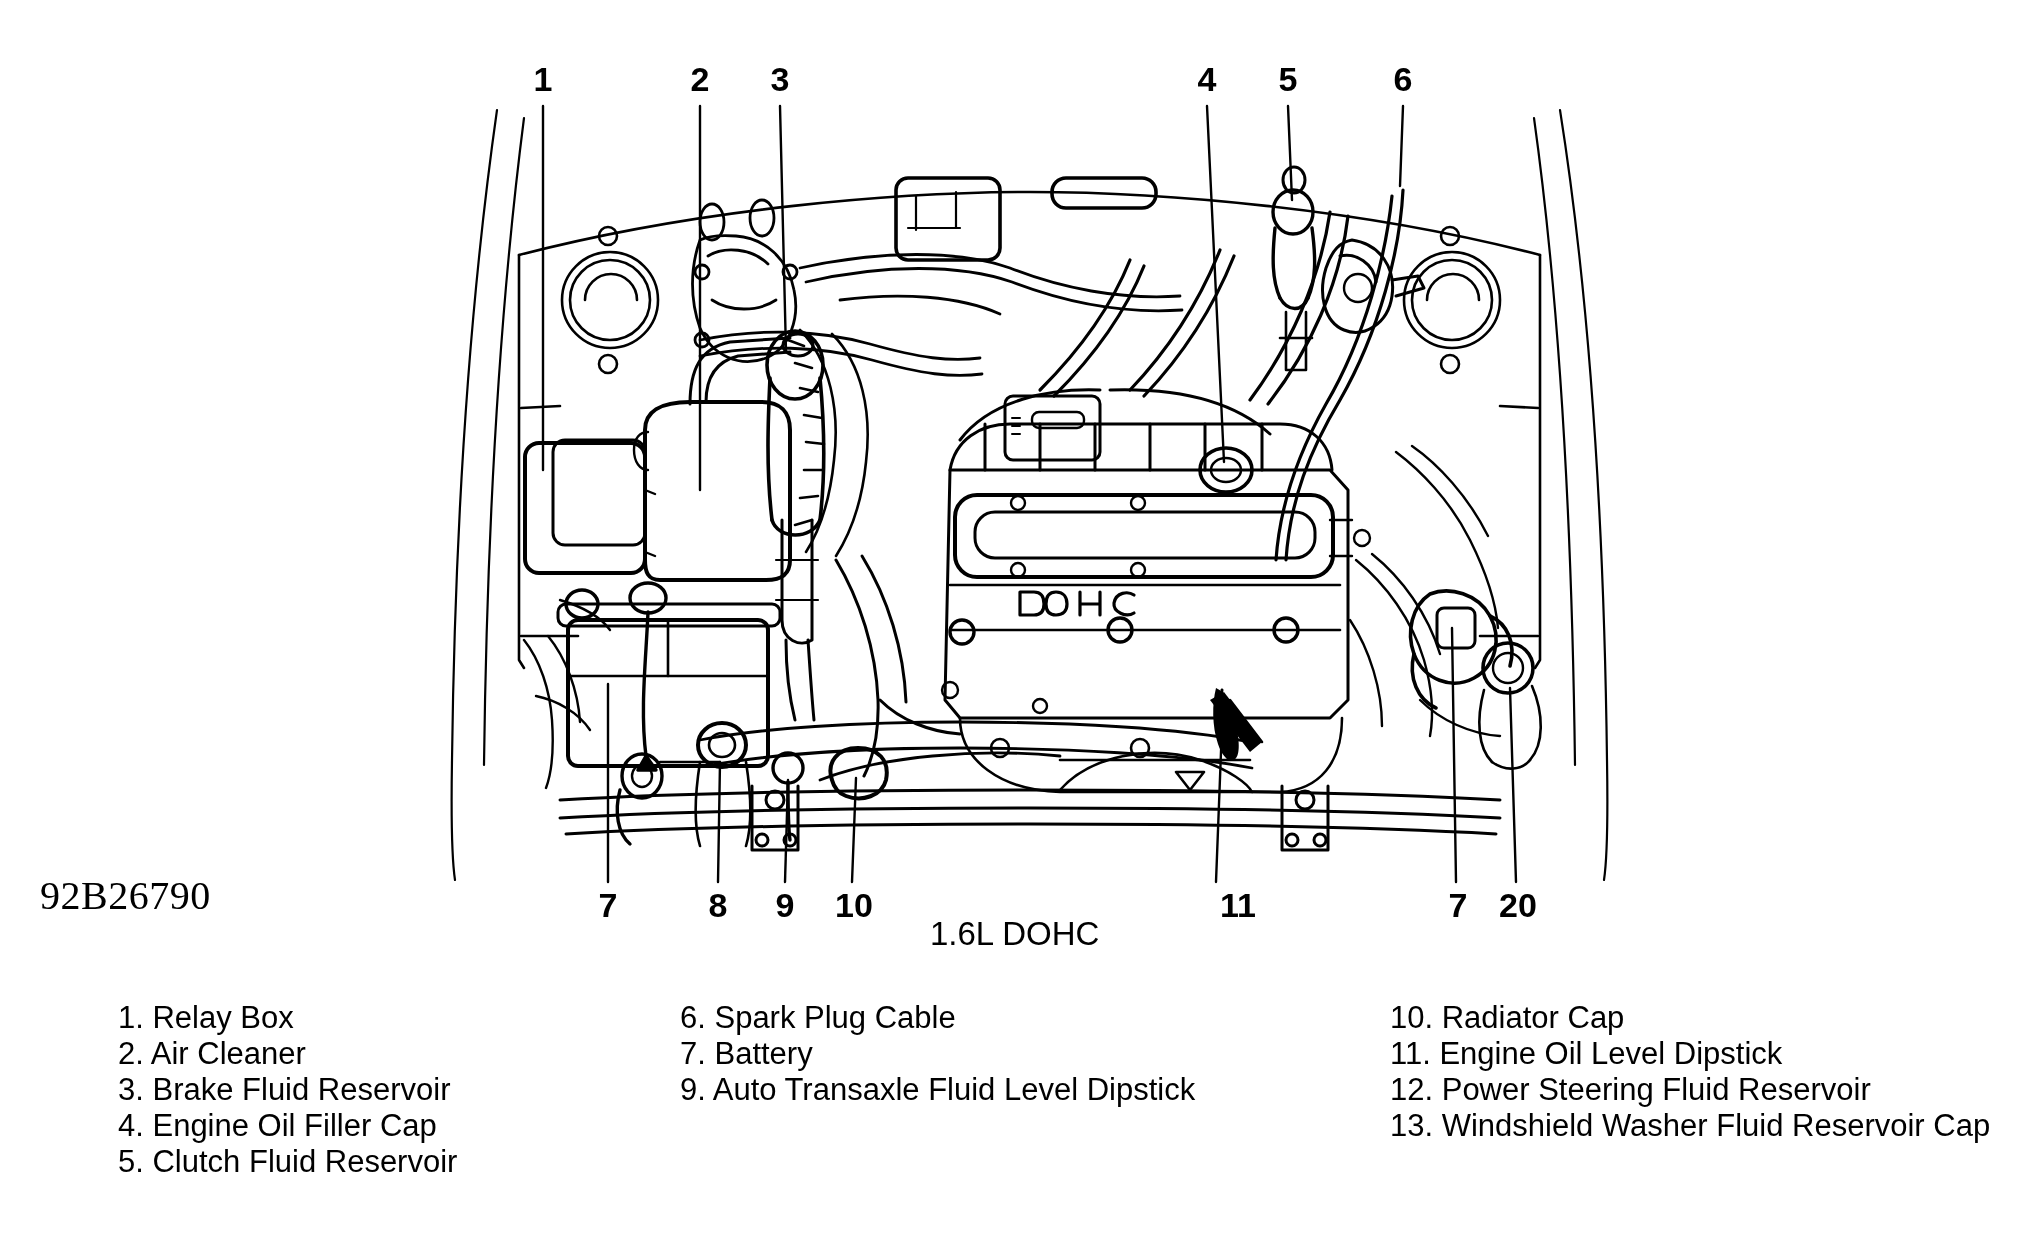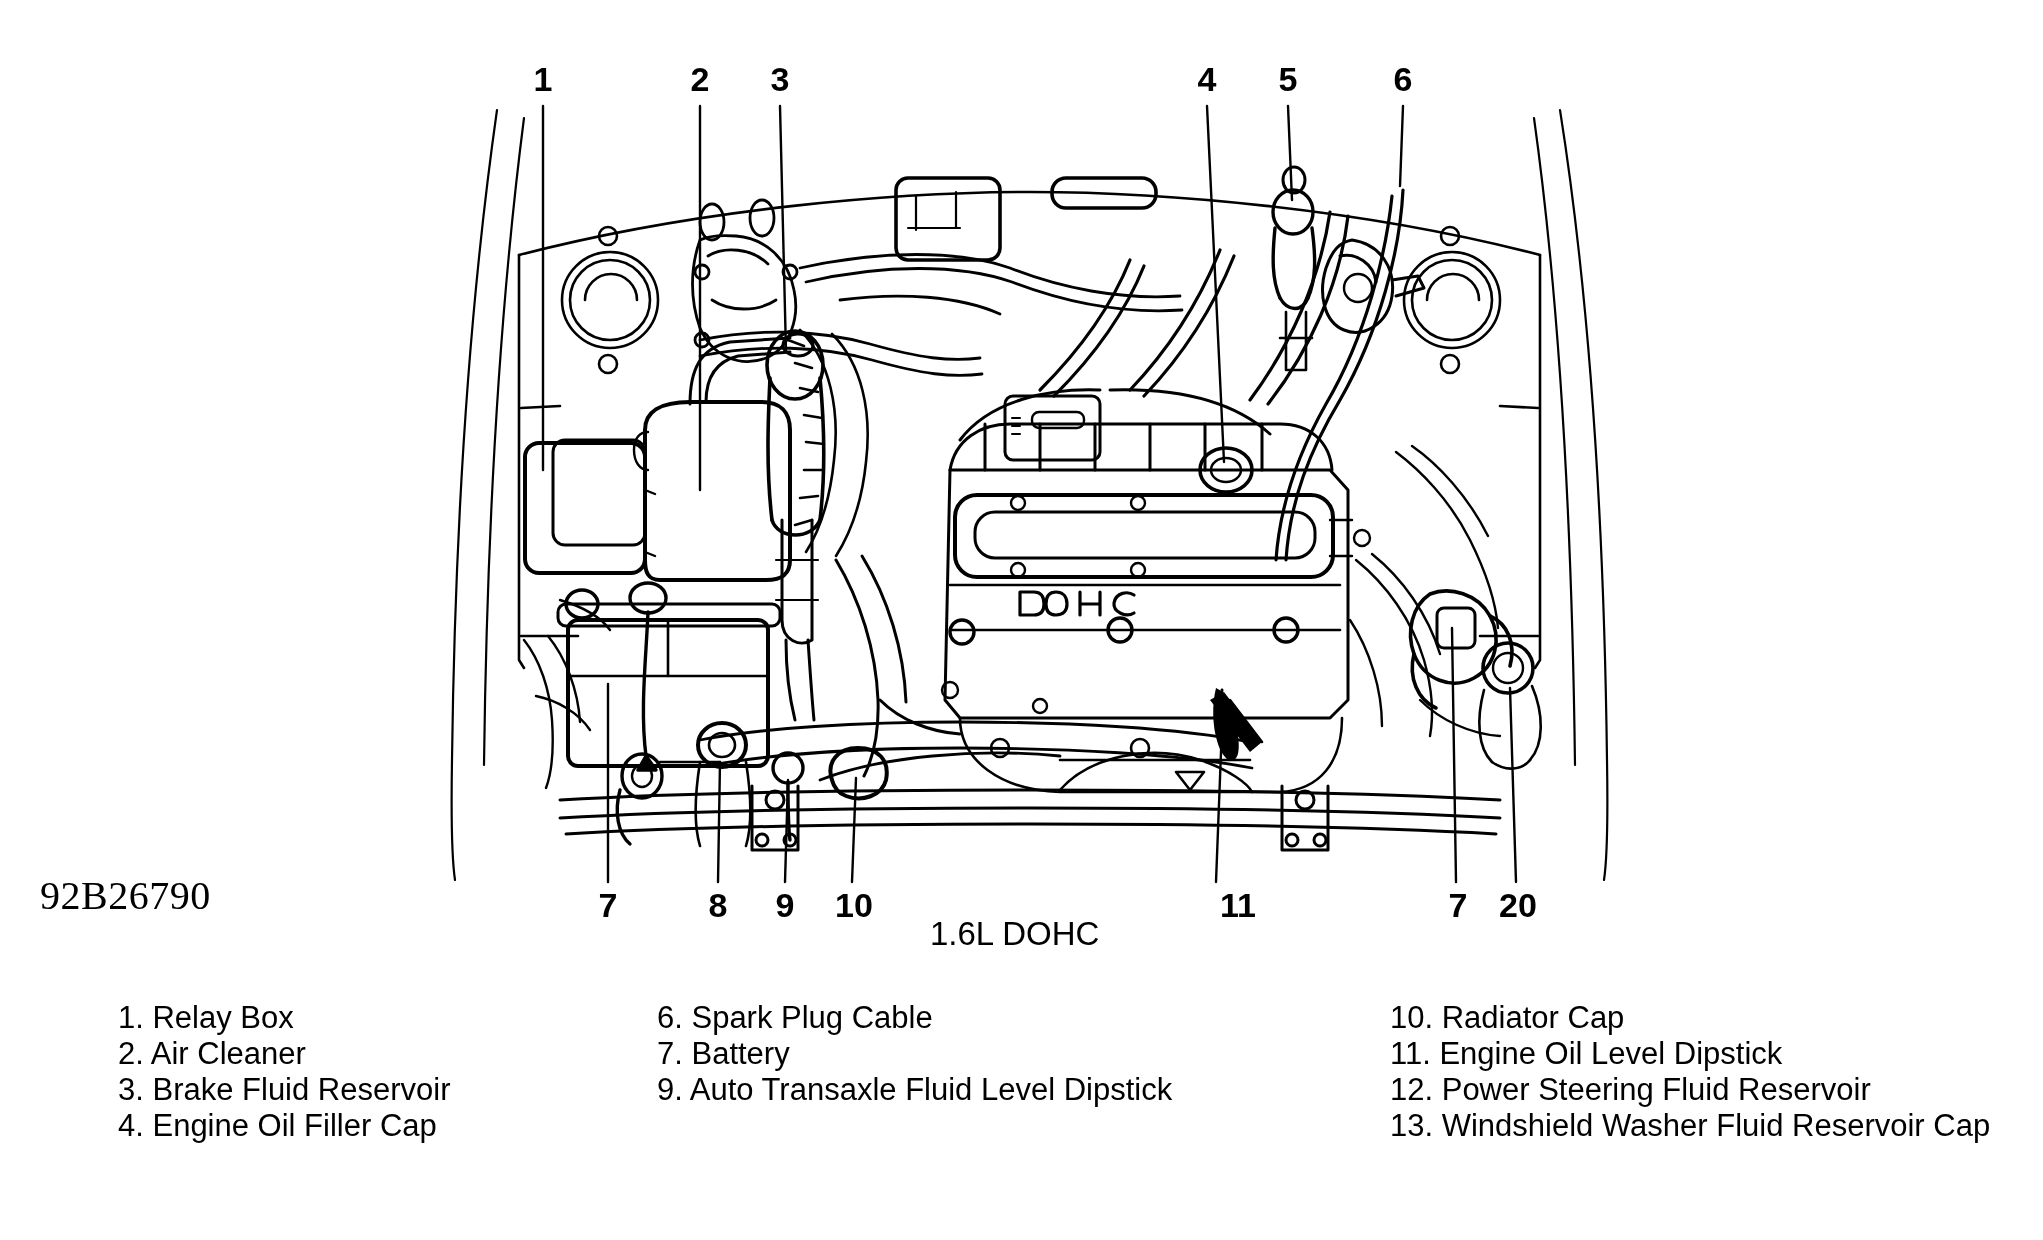--- a/index.html
+++ b/index.html
@@ -50,21 +50,21 @@
     left: 0;
     top: 1000px;
     width: 2043px;
     height: 190px;
   }
   .legend-col {
     position: absolute;
     top: 0;
   }
   .legend-col.c1 { left: 118px; }
-  .legend-col.c2 { left: 657px; }
+  .legend-col.c2 { left: 680px; }
   .legend-col.c3 { left: 1390px; }
   .legend-item {
     font-family: "Liberation Sans", sans-serif;
     font-size: 31px;
     line-height: 36px;
     white-space: nowrap;
     display: block;
   }
   .callout-label {
     position: absolute;
@@ -432,20 +432,21 @@
 
   <div class="caption">1.6L DOHC</div>
 
   <div class="legend">
 
     <div class="legend-col c1">
       <span class="legend-item">1. Relay Box</span>
       <span class="legend-item">2. Air Cleaner</span>
       <span class="legend-item">3. Brake Fluid Reservoir</span>
       <span class="legend-item">4. Engine Oil Filler Cap</span>
+      <span class="legend-item">5. Clutch Fluid Reservoir</span>
     </div>
 
     <div class="legend-col c2">
       <span class="legend-item">6. Spark Plug Cable</span>
       <span class="legend-item">7. Battery</span>
       <span class="legend-item">9. Auto Transaxle Fluid Level Dipstick</span>
     </div>
 
     <div class="legend-col c3">
       <span class="legend-item">10. Radiator Cap</span>

